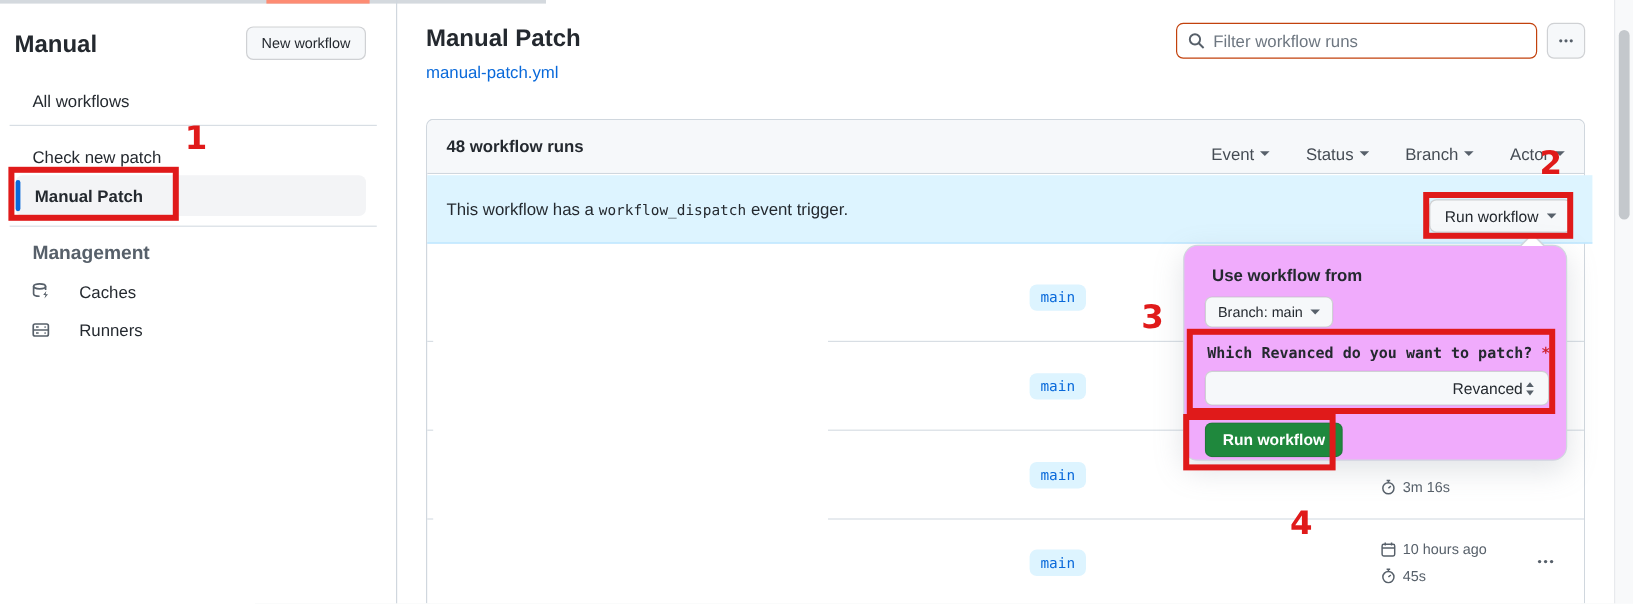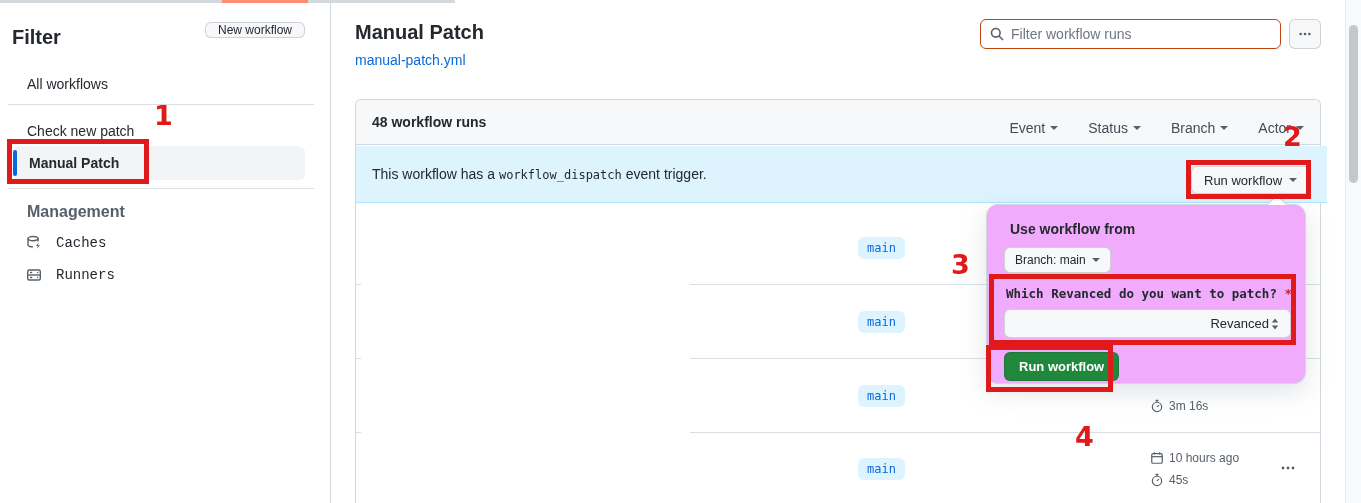--- a/index.html
+++ b/index.html
@@ -10,30 +10,30 @@
 
   
   .strip { left:0; top:0; width:455px; height:3px; background:#d4d9de; }
   .strip-orange { left:222px; top:0; width:86px; height:3px; background:#fd8c73; }
 
   
   .sb-title { left:12px; top:26px; font-size:20px; font-weight:700; }
   .btn { display:inline-flex; align-items:center; justify-content:center;
          background:#f6f8fa; border:1px solid rgba(31,35,40,0.18); border-radius:6px;
          color:#24292f; cursor:pointer; }
-  .new-wf { left:205px; top:22px; height:16px; padding:0 12px; font-size:12px; }
+  .new-wf { left:205px; top:22px; height:28px; padding:0 12px; font-size:12px; }
   .sb-item { font-size:14px; color:#24292f; cursor:pointer; }
   .sb-all { left:27px; top:76px; }
   .sb-div { height:1px; background:#d8dee4; left:8px; width:306px; }
   .sb-check { left:27px; top:123px; }
   .sb-sel-bg { left:13px; top:146px; width:292px; height:34px; background:#f3f4f6; border-radius:6px; }
   .sb-accent { left:13px; top:150px; width:4px; height:26px; border-radius:2px; background:#0969da; }
   .sb-manual { left:29px; top:146px; line-height:34px; font-weight:700; }
   .mgmt { left:27px; top:203px; font-size:16px; font-weight:700; color:#57606a; }
-  .sb-row { display:flex; align-items:center; gap:14px;font-family:Liberation Mono, monospace; }
+  .sb-row { display:flex; align-items:center; gap:24px; }
   .sb-caches { left:26px; top:235px; }
   .sb-runners { left:26px; top:267px; }
   .sb-border { left:330px; top:0; width:1px; height:503px; background:#d0d7de; }
 
   
   .page-title { left:355px; top:21px; font-size:20px; font-weight:700; }
   .file-link { left:355px; top:52px; font-size:14px; color:#0969da; cursor:pointer; }
   .search-box { left:980px; top:19px; width:301px; height:30px; border:1px solid #c2410c;
                 border-radius:6px; display:flex; align-items:center; padding:0 8px; gap:6px; background:#fff; }
   .search-box input { border:none; outline:none; flex:1; font-size:14px; color:#24292f;
@@ -113,21 +113,21 @@
   svg { display:block; }
 </style>
 </head>
 <body>
 
 <div id="screen">
 
   <div class="abs strip"></div>
   <div class="abs strip-orange"></div>
 
-  <div class="abs sb-title">Filter</div>
+  <div class="abs sb-title">Manual</div>
   <button class="abs btn new-wf">New workflow</button>
 
   <div class="abs sb-item sb-all">All workflows</div>
   <div class="abs sb-div" style="top:104px"></div>
   <div class="abs sb-item sb-check">Check new patch</div>
 
   <div class="abs sb-sel-bg"></div>
   <div class="abs sb-accent"></div>
   <div class="abs sb-item sb-manual">Manual Patch</div>
 

